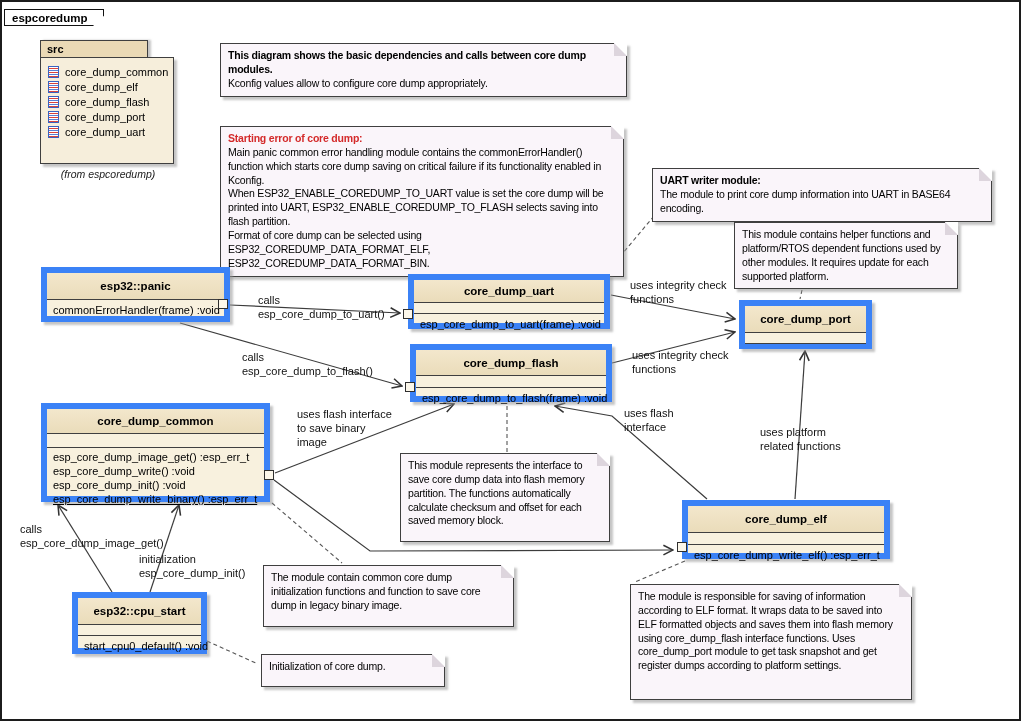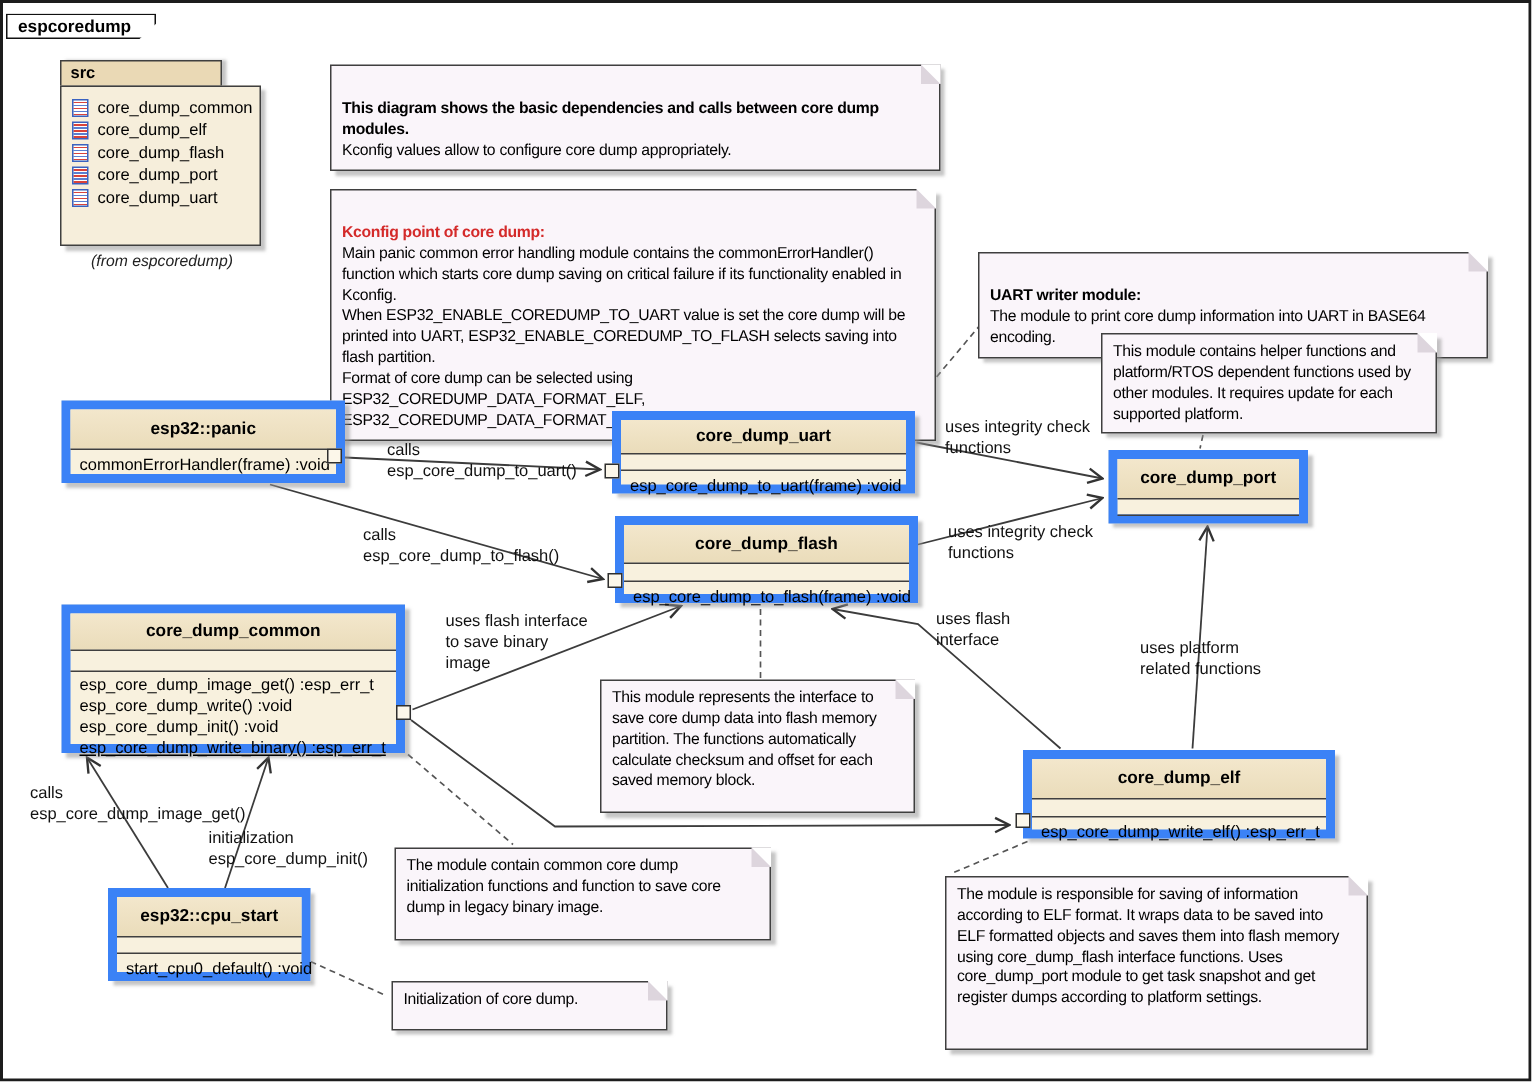--- a/index.html
+++ b/index.html
@@ -39,21 +39,21 @@
   .note{
     position:absolute;box-sizing:border-box;background:var(--note_bg,#faf5fa);
     border:1px solid #3f3f3f;box-shadow:3px 3px 2px rgba(150,150,150,.55);
     padding:5px 8px 5px 7px;font-size:10.5px;line-height:1.32;letter-spacing:-0.2px;
   }
   .note::before{
     content:"";position:absolute;top:-1px;right:-1px;width:0;height:0;
     border-style:solid;border-width:0 13px 13px 0;
     border-color:#ffffff #ffffff #ddd5dd #ddd5dd;
   }
-  .note .nt{font-weight:bold;margin-top:17px;}
+  .note .nt{font-weight:bold;}
   .note .red{color:var(--red_title,#d42a2a);}
   .note .nb{white-space:pre-line;}
   
   .cls{
     position:absolute;box-sizing:border-box;display:flex;flex-direction:column;
     background:var(--class_body,#f8f1de);border:6px solid #3b82f6;
     box-shadow:3px 3px 2px rgba(150,150,150,.55);
   }
   .cls-title{
     flex:0 0 auto;background:linear-gradient(180deg,#f3e7cc,var(--class_header,#eadcba));
@@ -132,21 +132,21 @@
       <path d="M205,639 L256,662"></path>
     </g>
   </svg>
 
   <div class="note" style="left:218px;top:41px;width:407px;min-height:50px">
     <div class="nt">This diagram shows the basic dependencies and calls between core dump modules.</div>
     <div class="nb">Kconfig values allow to configure core dump appropriately.</div>
   </div>
 
   <div class="note" style="left:218px;top:124px;width:404px;min-height:123px">
-    <div class="nt red">Kconfig point of core dump:</div>
+    <div class="nt red">Starting error of core dump:</div>
     <div class="nb">Main panic  common error handling module contains the commonErrorHandler() function which starts core dump saving on critical failure if its functionality enabled in Kconfig.
 When ESP32_ENABLE_COREDUMP_TO_UART value is set the core dump will be printed into UART, ESP32_ENABLE_COREDUMP_TO_FLASH selects saving into flash partition.
 Format of core dump can be selected using ESP32_COREDUMP_DATA_FORMAT_ELF, ESP32_COREDUMP_DATA_FORMAT_BIN.</div>
   </div>
 
   <div class="note" style="left:650px;top:166px;width:340px;min-height:47px">
     <div class="nt">UART writer module:</div>
     <div class="nb">The module to print core dump information into UART in BASE64 encoding.</div>
   </div>
 

